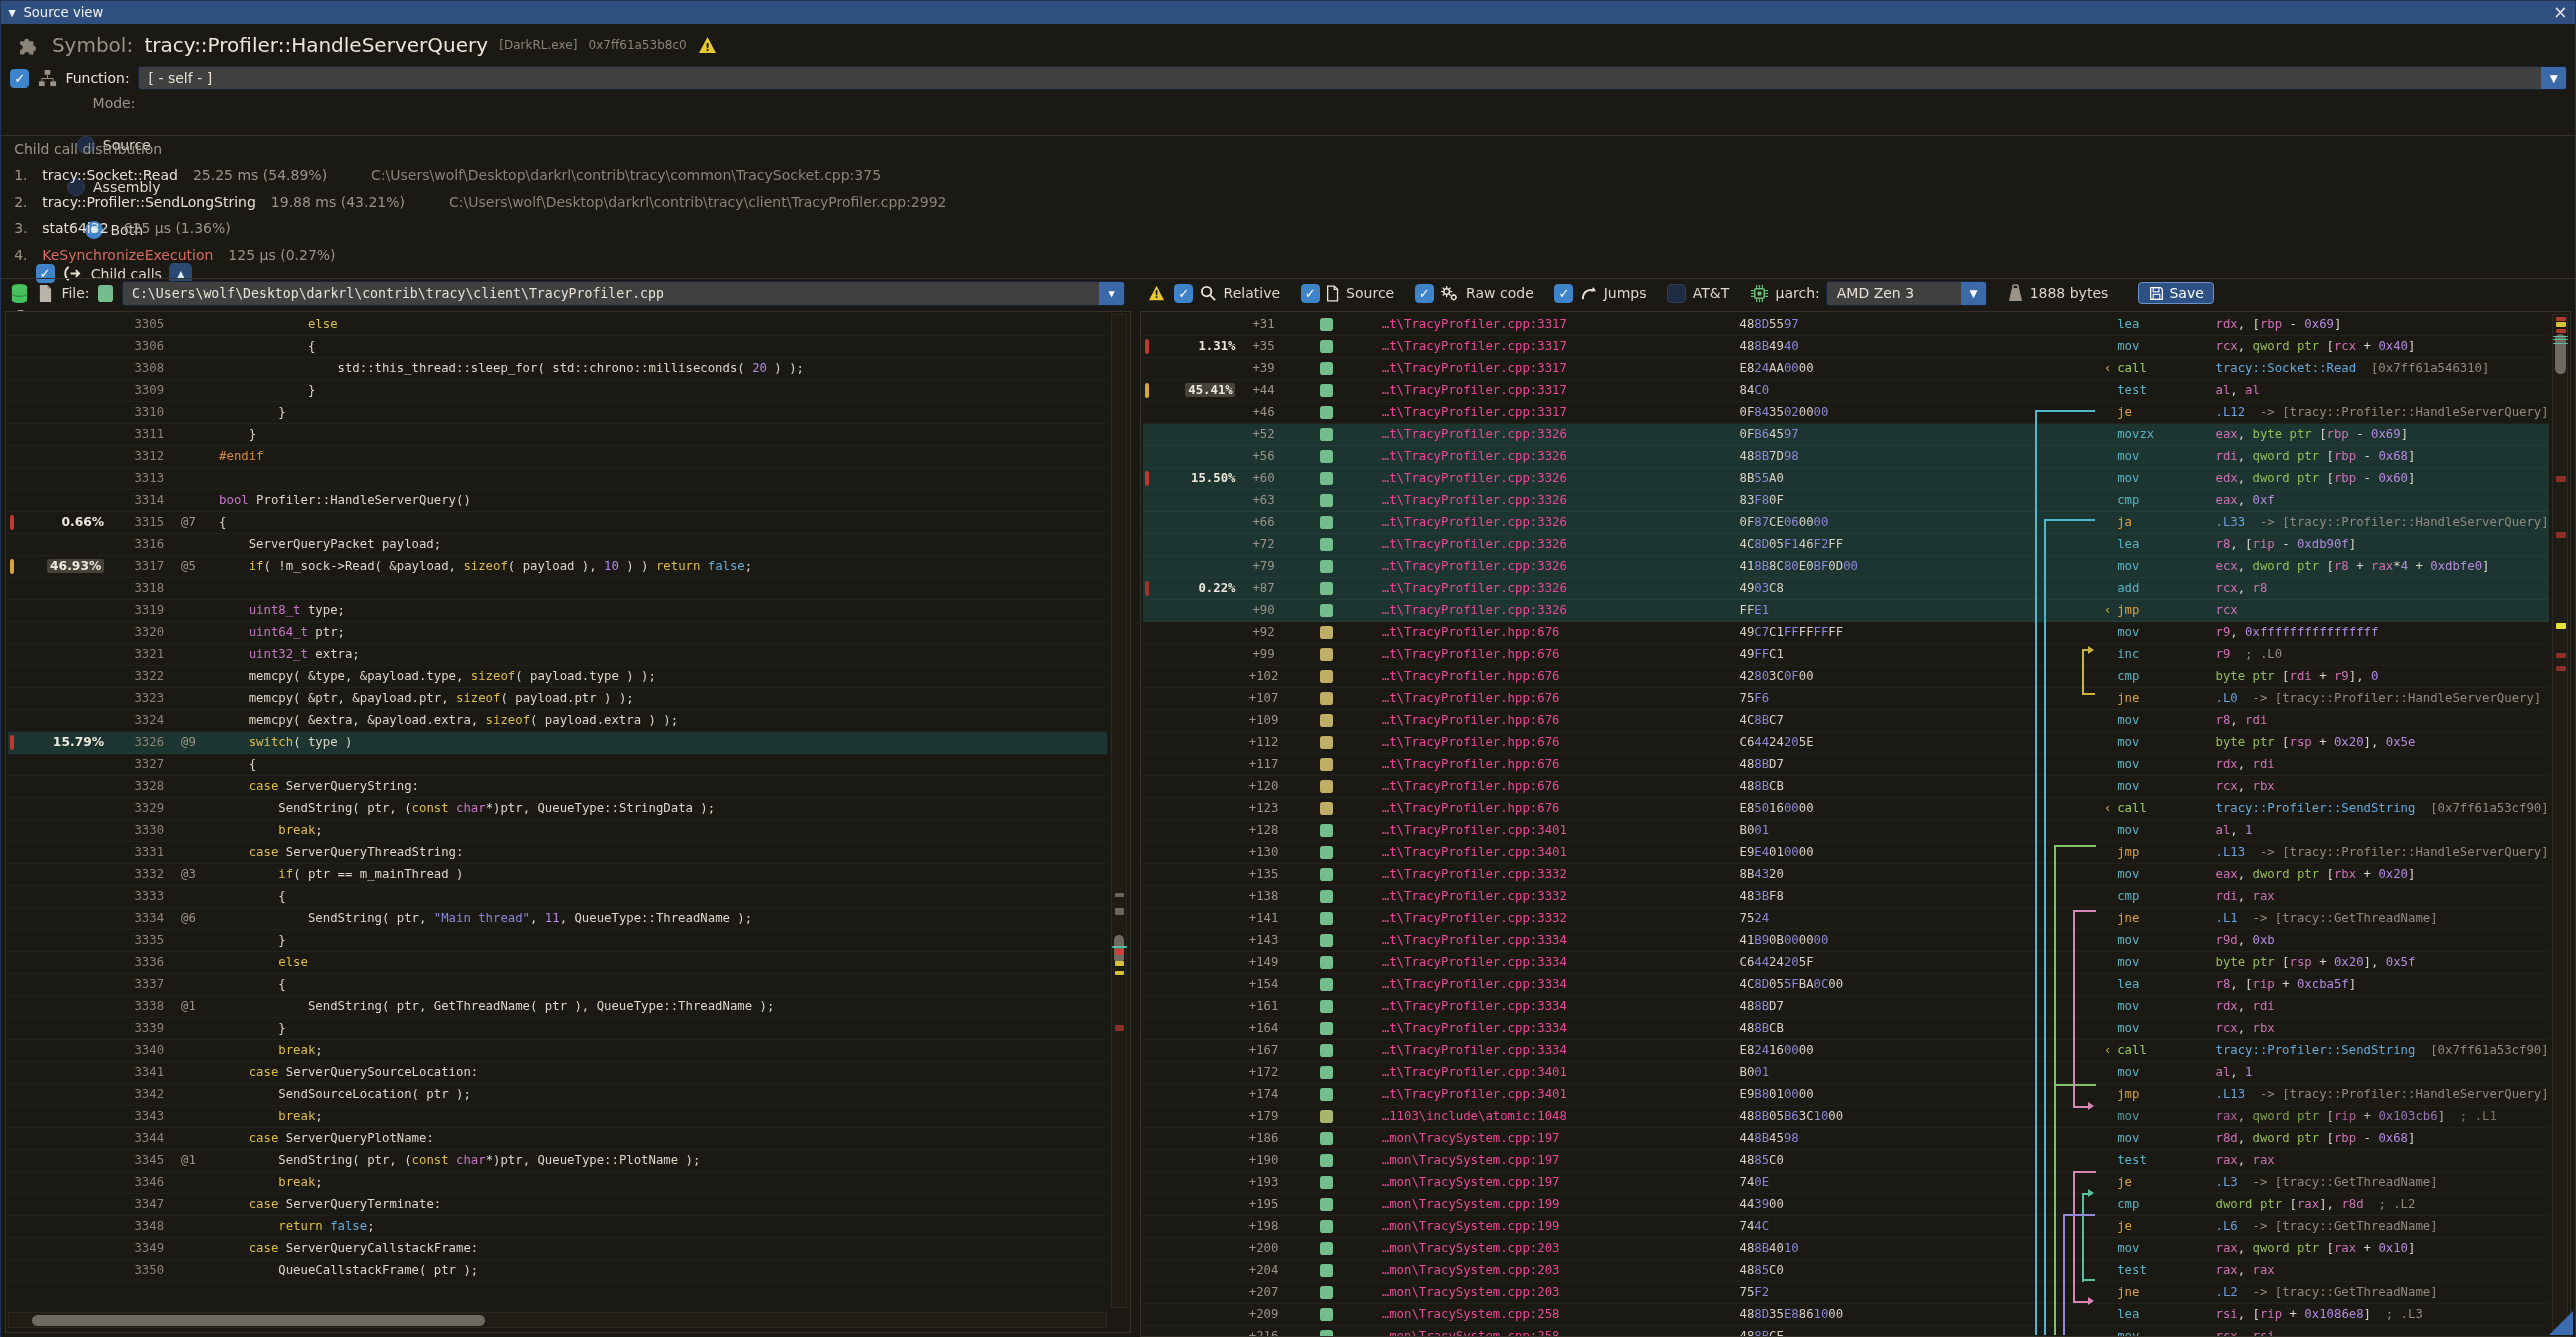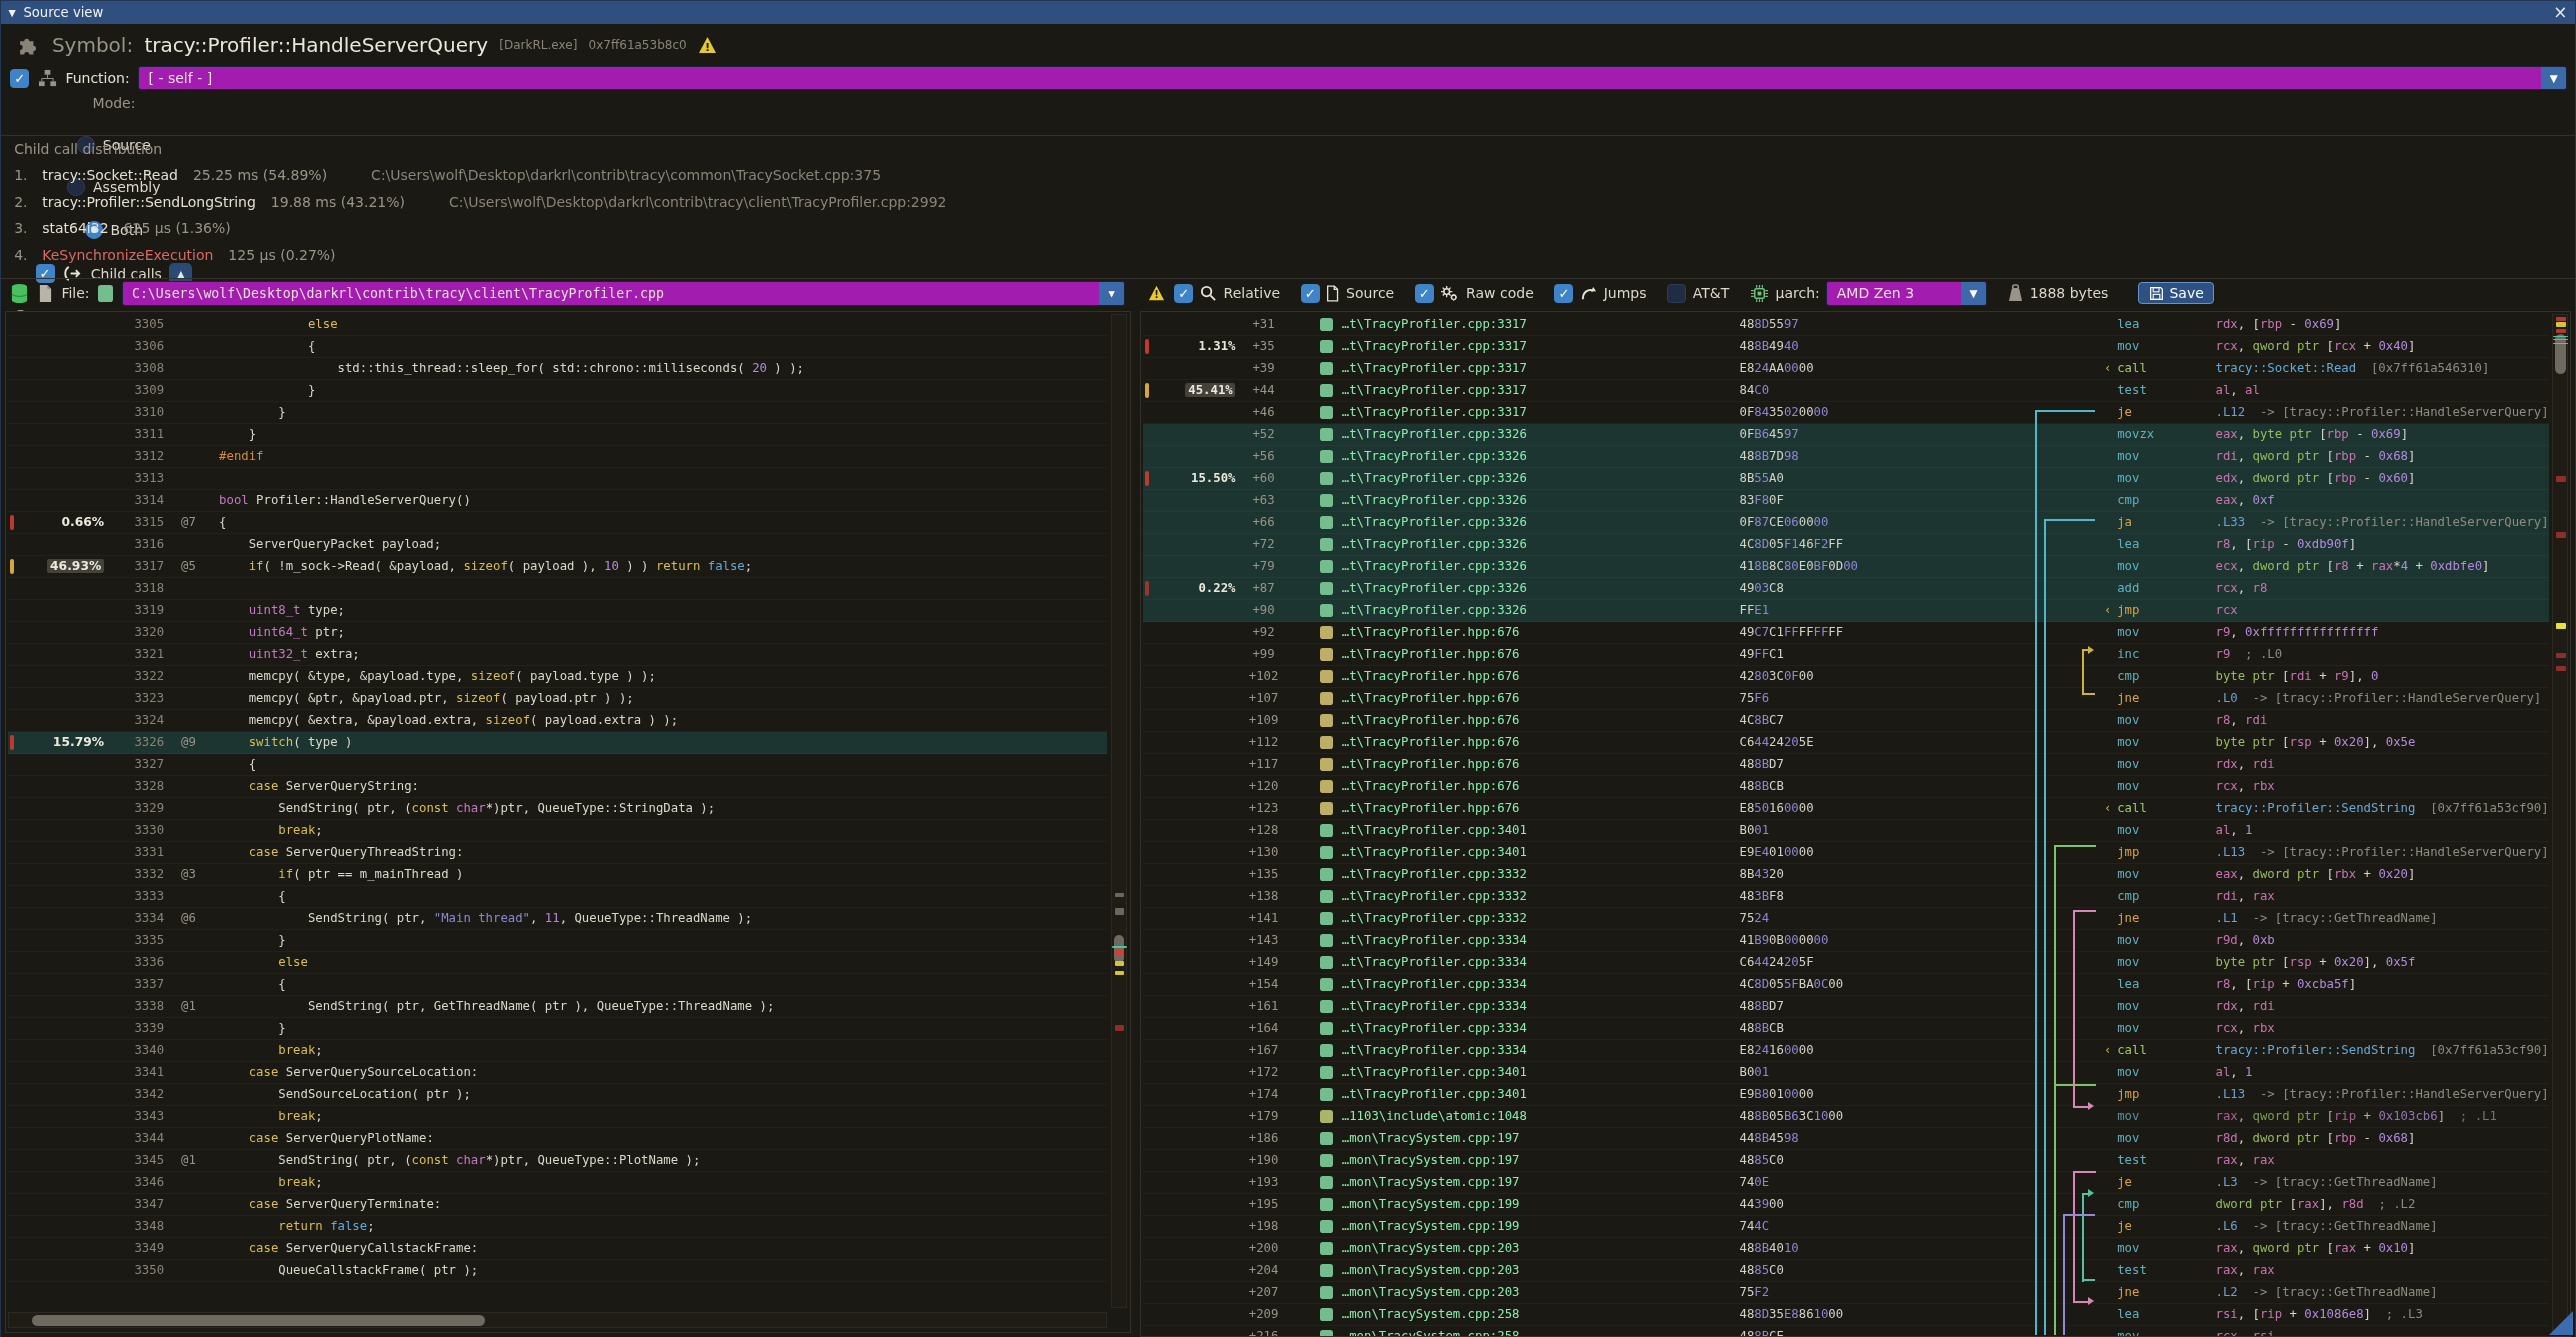--- a/index.html
+++ b/index.html
@@ -13,21 +13,21 @@
   .titlebar .tri{font-size:9.4px;margin-right:7.6px;}
   .titlebar .close{margin-left:auto;font-size:17px;line-height:17px;color:#e8e8e8;cursor:default;}
   
   .symrow{position:absolute;top:24.6px;left:15px;right:9.4px;height:38px;display:flex;align-items:center;gap:11.3px;}
   .symrow .lbl{font-size:20px;color:#9a9488;}
   .symrow .name{font-size:20px;color:#eae6da;}
   .symrow .mod,.symrow .addr{font-size:12px;color:#8a8478;}
   
   .fnrow{position:absolute;top:64px;left:9.4px;right:7.6px;height:26.4px;display:flex;align-items:center;gap:8.5px;}
   .fnrow .lbl{font-size:14px;color:#e6e2d5;}
-  .dd{background:#a21caf;border:0.9px solid #18233a;border-radius:2.8px;height:24.6px;
+  .dd{background:#404040;border:0.9px solid #18233a;border-radius:2.8px;height:24.6px;
       display:flex;align-items:center;position:relative;color:#e6e2d5;font-size:14px;padding:0 32px 0 9.4px;}
   .dd .ddbtn{position:absolute;right:0;top:0;bottom:0;width:25.5px;background:#3c6aa8;border-radius:0 2.8px 2.8px 0;
       display:flex;align-items:center;justify-content:center;color:#fff;font-size:10.4px;}
   .fnrow .dd{flex:1;}
   
   .cb{width:19px;height:19px;border-radius:3.8px;background:#1f2c44;border:0.9px solid #2e3d5c;
       display:inline-flex;align-items:center;justify-content:center;flex:none;}
   .cb.on{background:#3f83c8;border-color:#3f83c8;color:#fff;font-size:13.2px;}
   .rb{width:18px;height:18px;border-radius:50%;background:#1f2c44;border:0.9px solid #2e3d5c;flex:none;
       display:inline-flex;align-items:center;justify-content:center;}
@@ -81,21 +81,21 @@
   #asmbody{position:absolute;top:1.9px;left:1.9px;right:21px;bottom:0;overflow:hidden;}
   .arow{display:flex;align-items:center;height:22px;border-bottom:0.9px solid rgba(255,255,255,0.035);position:relative;}
   .arow.hl{background:#1d3530;}
   .arow.dim .a-mn,.arow.dim .a-ops{opacity:.8;}
   .a-bar{width:7.6px;flex:none;display:flex;align-items:center;}
   .a-bar span{display:block;width:3.8px;height:15px;border-radius:1.9px;margin-left:1.9px;}
   .a-pct{width:85px;flex:none;text-align:right;font-size:12.3px;font-weight:bold;color:#ece8dc;}
   .a-off{width:60px;flex:none;text-align:center;color:#9a9488;padding-right:3.8px;}
   .a-loc{width:444px;flex:none;display:flex;align-items:center;gap:8.5px;padding-left:24.6px;overflow:hidden;}
   .locsq{width:13.2px;height:13.2px;border-radius:2.8px;flex:none;}
-  .loctxt{color:#86efac;white-space:pre;}
+  .loctxt{color:#ec4899;white-space:pre;margin-left:40px;}
   .a-bytes{width:283px;flex:none;white-space:pre;}
   .b0{color:#d6d2c6}.b1{color:#8c86d8}
   .a-jumps{width:66px;flex:none;}
   .a-mark{width:23px;flex:none;text-align:right;color:#c8b44a;}
   .a-mn{width:104px;flex:none;padding-left:5.7px;}
   .mi{color:#5ab3c4}.mc{color:#9acc60}.mj{color:#dca23c}
   .a-ops{flex:1;white-space:pre;overflow:hidden;}
   .aw{color:#d8d4c8}.ar{color:#cc72b4}.ak{color:#94be58}.an{color:#b48ae0}.al{color:#6aa0dc}
   .ag{color:#8f8b80}.ac{color:#62aadc}
   #jumpov{position:absolute;top:1.9px;left:1.9px;right:21px;bottom:0;pointer-events:none;}

